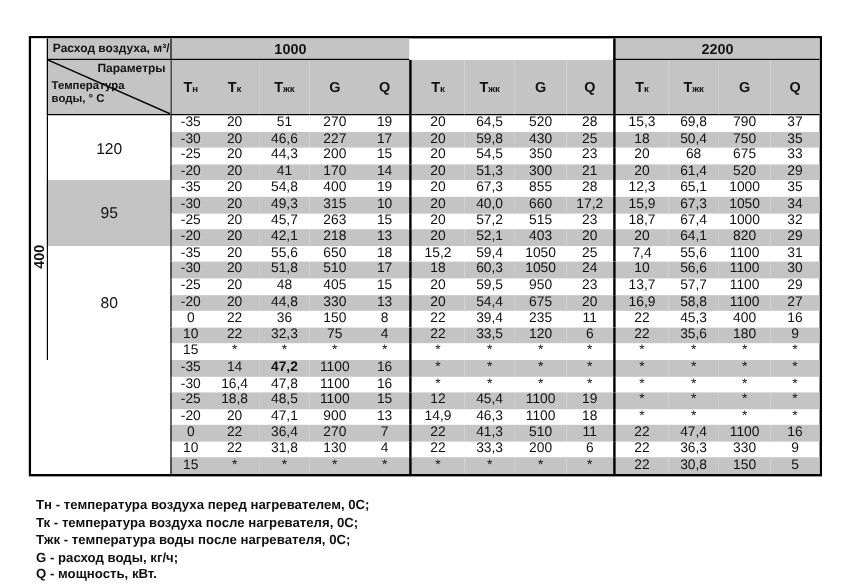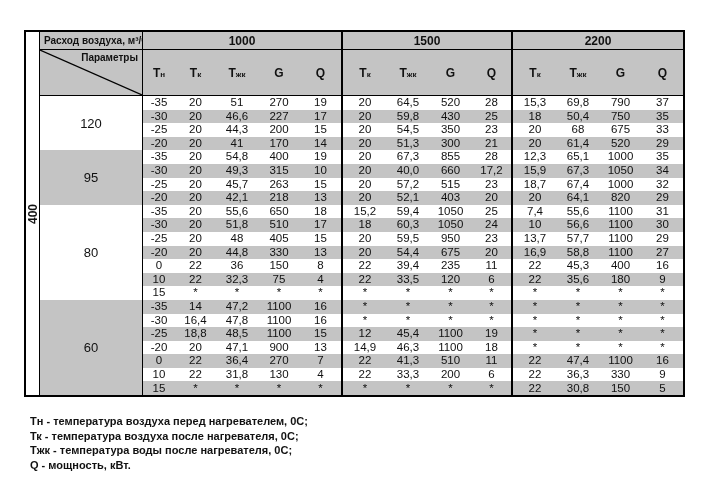--- a/index.html
+++ b/index.html
@@ -40,28 +40,28 @@
 <div class="page">
 
   <div class="tbl" id="grid">
 
     <div class="cell dev-cell">
       <span class="rot400">400</span>
     </div>
 
     <div class="cell hdr airflow-label v1 hb">Расход воздуха, м³/час</div>
     <div class="cell hdr af-val af1000 v1 hb">1000</div>
-    <div class="cell hdr af-val af1500 v2 hb">1500</div>
     <div class="cell hdr af-val af2200 v2 hb">2200</div>
 
     <div class="cell hdr diag v1 hb">
       <svg viewBox="0 0 100 100" preserveAspectRatio="none">
         <line x1="0" y1="0" x2="100" y2="100" stroke="#000" stroke-width="1.2" vector-effect="non-scaling-stroke"></line>
       </svg>
       <span class="params-lbl">Параметры</span>
+      <span class="wtemp-lbl">Температура воды, ° С</span>
     </div>
 
   <div class="cell hdr colhdr hb v1" style="grid-area: 2 / 3;">
         <span>Т</span>
         <sub>н</sub>
       </div>
       <div class="cell hdr colhdr hb" style="grid-area: 2 / 4;">
         <span>Т</span>
         <sub>к</sub>
       </div>
@@ -294,24 +294,23 @@
       <div class="cell" style="grid-area: 17 / 6;">*</div>
       <div class="cell" style="grid-area: 17 / 7;">*</div>
       <div class="cell v2" style="grid-area: 17 / 8;">*</div>
       <div class="cell" style="grid-area: 17 / 9;">*</div>
       <div class="cell" style="grid-area: 17 / 10;">*</div>
       <div class="cell" style="grid-area: 17 / 11;">*</div>
       <div class="cell v2" style="grid-area: 17 / 12;">*</div>
       <div class="cell" style="grid-area: 17 / 13;">*</div>
       <div class="cell" style="grid-area: 17 / 14;">*</div>
       <div class="cell" style="grid-area: 17 / 15;">*</div>
-      <div class="cell glabel v1 shade" style="grid-area: 18 / 2 / span 7;">60</div>
       <div class="cell v1 shade" style="grid-area: 18 / 3;">-35</div>
       <div class="cell shade" style="grid-area: 18 / 4;">14</div>
-      <div class="cell shade" style="grid-area: 18 / 5;">47,2</div>
+      <div class="cell shade" style="grid-area: 18 / 5; font-weight: bold;">47,2</div>
       <div class="cell shade" style="grid-area: 18 / 6;">1100</div>
       <div class="cell shade" style="grid-area: 18 / 7;">16</div>
       <div class="cell v2 shade" style="grid-area: 18 / 8;">*</div>
       <div class="cell shade" style="grid-area: 18 / 9;">*</div>
       <div class="cell shade" style="grid-area: 18 / 10;">*</div>
       <div class="cell shade" style="grid-area: 18 / 11;">*</div>
       <div class="cell v2 shade" style="grid-area: 18 / 12;">*</div>
       <div class="cell shade" style="grid-area: 18 / 13;">*</div>
       <div class="cell shade" style="grid-area: 18 / 14;">*</div>
       <div class="cell shade" style="grid-area: 18 / 15;">*</div>
@@ -392,16 +391,17 @@
       <div class="cell v2 shade" style="grid-area: 24 / 12;">22</div>
       <div class="cell shade" style="grid-area: 24 / 13;">30,8</div>
       <div class="cell shade" style="grid-area: 24 / 14;">150</div>
       <div class="cell shade" style="grid-area: 24 / 15;">5</div>
     </div>
 
   <div class="legend">
     <div class="legend-line">Тн - температура воздуха перед нагревателем, 0С;</div>
     <div class="legend-line">Тк - температура воздуха после нагревателя, 0С;</div>
     <div class="legend-line">Тжк - температура воды после нагревателя, 0С;</div>
+    <div class="legend-line">G - расход воды, кг/ч;</div>
     <div class="legend-line">Q - мощность, кВт.</div>
   </div>
 
 </div>
 
 </body></html>

